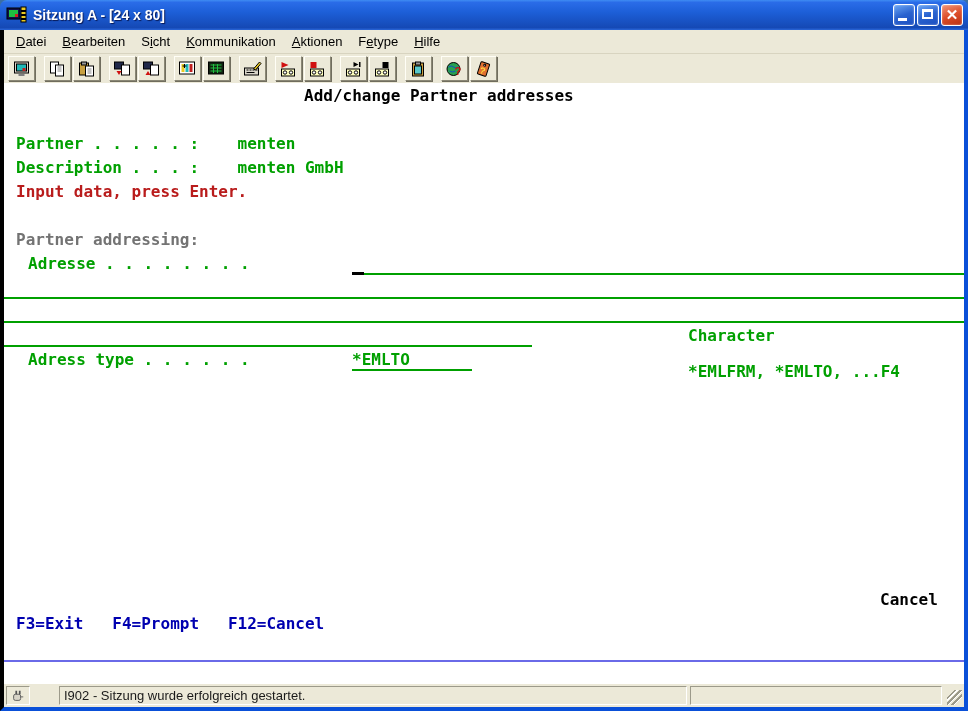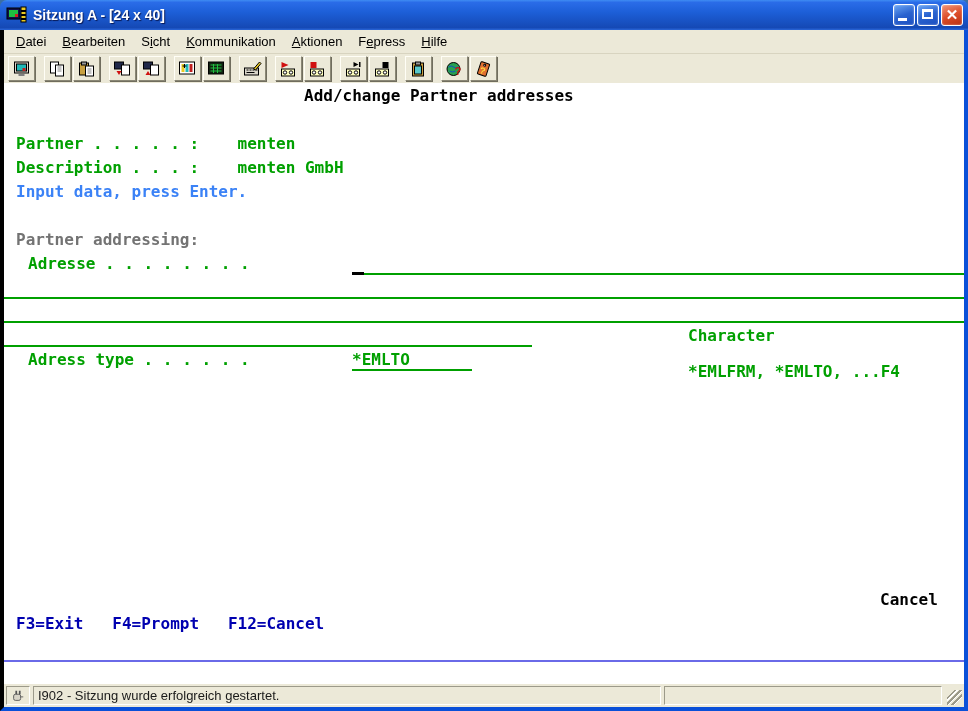--- a/index.html
+++ b/index.html
@@ -77,21 +77,21 @@
   .statusbar {
     height:23px; background:#ece9d8; flex:none; display:flex; align-items:center;
     padding:2px 2px 2px 2px; font-size:13px; color:#1a1a1a; gap:3px;
   }
   .sb-pane {
     height:19px; border:1px solid; border-color:#9c9a8a #ffffff #ffffff #9c9a8a;
     display:flex; align-items:center; padding:0 4px; background:#ece9d8;
     white-space:nowrap; overflow:hidden;
   }
   .sb-icon-pane { width:24px; flex:none; justify-content:center; }
-  .sb-msg-pane { width:628px; flex:none; }
+  .sb-msg-pane { width:628px; flex:none;margin-left:26px; }
   .sb-empty-pane { flex:1; }
   .sb-grip {
     width:15px; height:15px; align-self:flex-end; margin-left:2px; flex:none;
     background:
       linear-gradient(135deg, transparent 0 5px, #9c9a8a 5px 7px, #fff 7px 8px,
       transparent 8px 9px, #9c9a8a 9px 11px, #fff 11px 12px,
       transparent 12px 13px, #9c9a8a 13px 15px, #fff 15px 16px, transparent 16px);
   }
 </style>
 </head>
@@ -104,21 +104,21 @@
       <svg viewBox="0 0 22 18">
         <rect x="1" y="2" width="13" height="11" fill="#10104a" stroke="#000"></rect>
         <rect x="3" y="4" width="9" height="7" fill="#20c040"></rect>
         <rect x="9" y="8" width="3" height="3" fill="#d02020"></rect>
         <rect x="15" y="1" width="5" height="15" fill="#e8c820" stroke="#000"></rect>
         <rect x="15" y="4" width="5" height="2" fill="#000"></rect>
         <rect x="15" y="8" width="5" height="2" fill="#000"></rect>
         <rect x="15" y="12" width="5" height="2" fill="#000"></rect>
       </svg>
     </span>
-    <span class="title-text">Sitzung A - [24 x 40]</span>
+    <span class="title-text">Sitzung A - [24 x 80]</span>
     <span class="winbtns">
       <span class="winbtn">
           <span class="glyph-min"></span>
         </span>
       <span class="winbtn">
           <span class="glyph-max"></span>
         </span>
       <span class="winbtn close">
           <span class="glyph-close">✕</span>
         </span>
@@ -126,21 +126,21 @@
   </div>
 
   <div class="frame">
 
     <div class="menubar">
       <span class="menu-item"><span></span><span class="mn">D</span><span>atei</span></span>
       <span class="menu-item"><span></span><span class="mn">B</span><span>earbeiten</span></span>
       <span class="menu-item"><span>S</span><span class="mn">i</span><span>cht</span></span>
       <span class="menu-item"><span></span><span class="mn">K</span><span>ommunikation</span></span>
       <span class="menu-item"><span></span><span class="mn">A</span><span>ktionen</span></span>
-      <span class="menu-item"><span>F</span><span class="mn">e</span><span>press</span></span>
+      <span class="menu-item"><span>F</span><span class="mn">e</span><span>type</span></span>
       <span class="menu-item"><span></span><span class="mn">H</span><span>ilfe</span></span>
     </div>
 
     <div class="toolbar" id="toolbar">
         <span class="tb-group">
           <span class="tb-btn">
             <svg viewBox="0 0 18 16">
               <rect x="2" y="1" width="14" height="11" fill="#d8d4c8" stroke="#000"></rect>
               <rect x="4" y="3" width="10" height="7" fill="#20b8b8" stroke="#000"></rect>
               <rect x="10" y="7" width="3" height="3" fill="#c02020"></rect>
@@ -275,21 +275,21 @@
 
     <div class="terminal" id="terminal">
         <div class="tline" style="left: 348px; top: 189px; width: 612px; background: rgb(0, 160, 0);"></div>
         <div class="tline" style="left: 0px; top: 213px; width: 960px; background: rgb(0, 160, 0);"></div>
         <div class="tline" style="left: 0px; top: 237px; width: 960px; background: rgb(0, 160, 0);"></div>
         <div class="tline" style="left: 0px; top: 261px; width: 528px; background: rgb(0, 160, 0);"></div>
         <div class="tline" style="left: 348px; top: 285px; width: 120px; background: rgb(0, 160, 0);"></div>
         <span class="trun" style="left: 300px; top: 0px; color: rgb(0, 0, 0);">Add/change Partner addresses</span>
         <span class="trun" style="left: 12px; top: 48px; color: rgb(0, 160, 0);">Partner . . . . . :    menten</span>
         <span class="trun" style="left: 12px; top: 72px; color: rgb(0, 160, 0);">Description . . . :    menten GmbH</span>
-        <span class="trun" style="left: 12px; top: 96px; color: #3b82f6;">Input data, press Enter.</span>
+        <span class="trun" style="left: 12px; top: 96px; color: #b91c1c;">Input data, press Enter.</span>
         <span class="trun" style="left: 12px; top: 144px; color: #737373; text-align: right;">Partner addressing:</span>
         <span class="trun" style="left: 24px; top: 168px; color: rgb(0, 160, 0);">Adresse . . . . . . . .</span>
         <span class="trun" style="left: 684px; top: 240px; color: rgb(0, 160, 0);">Character</span>
         <span class="trun" style="left: 24px; top: 264px; color: rgb(0, 160, 0);">Adress type . . . . . .</span>
         <span class="trun" style="left: 348px; top: 264px; color: rgb(0, 160, 0);">*EMLTO</span>
         <span class="trun" style="left: 684px; top: 264px; color: rgb(0, 160, 0); margin-top: 12px;">*EMLFRM, *EMLTO, ...F4</span>
         <span class="trun" style="left: 876px; top: 504px; color: rgb(0, 0, 0);">Cancel</span>
         <span class="trun" style="left: 12px; top: 528px; color: rgb(0, 0, 176);">F3=Exit   F4=Prompt   F12=Cancel</span>
         <div class="tcursor" style="left: 348px; top: 188px;"></div>
       </div>

